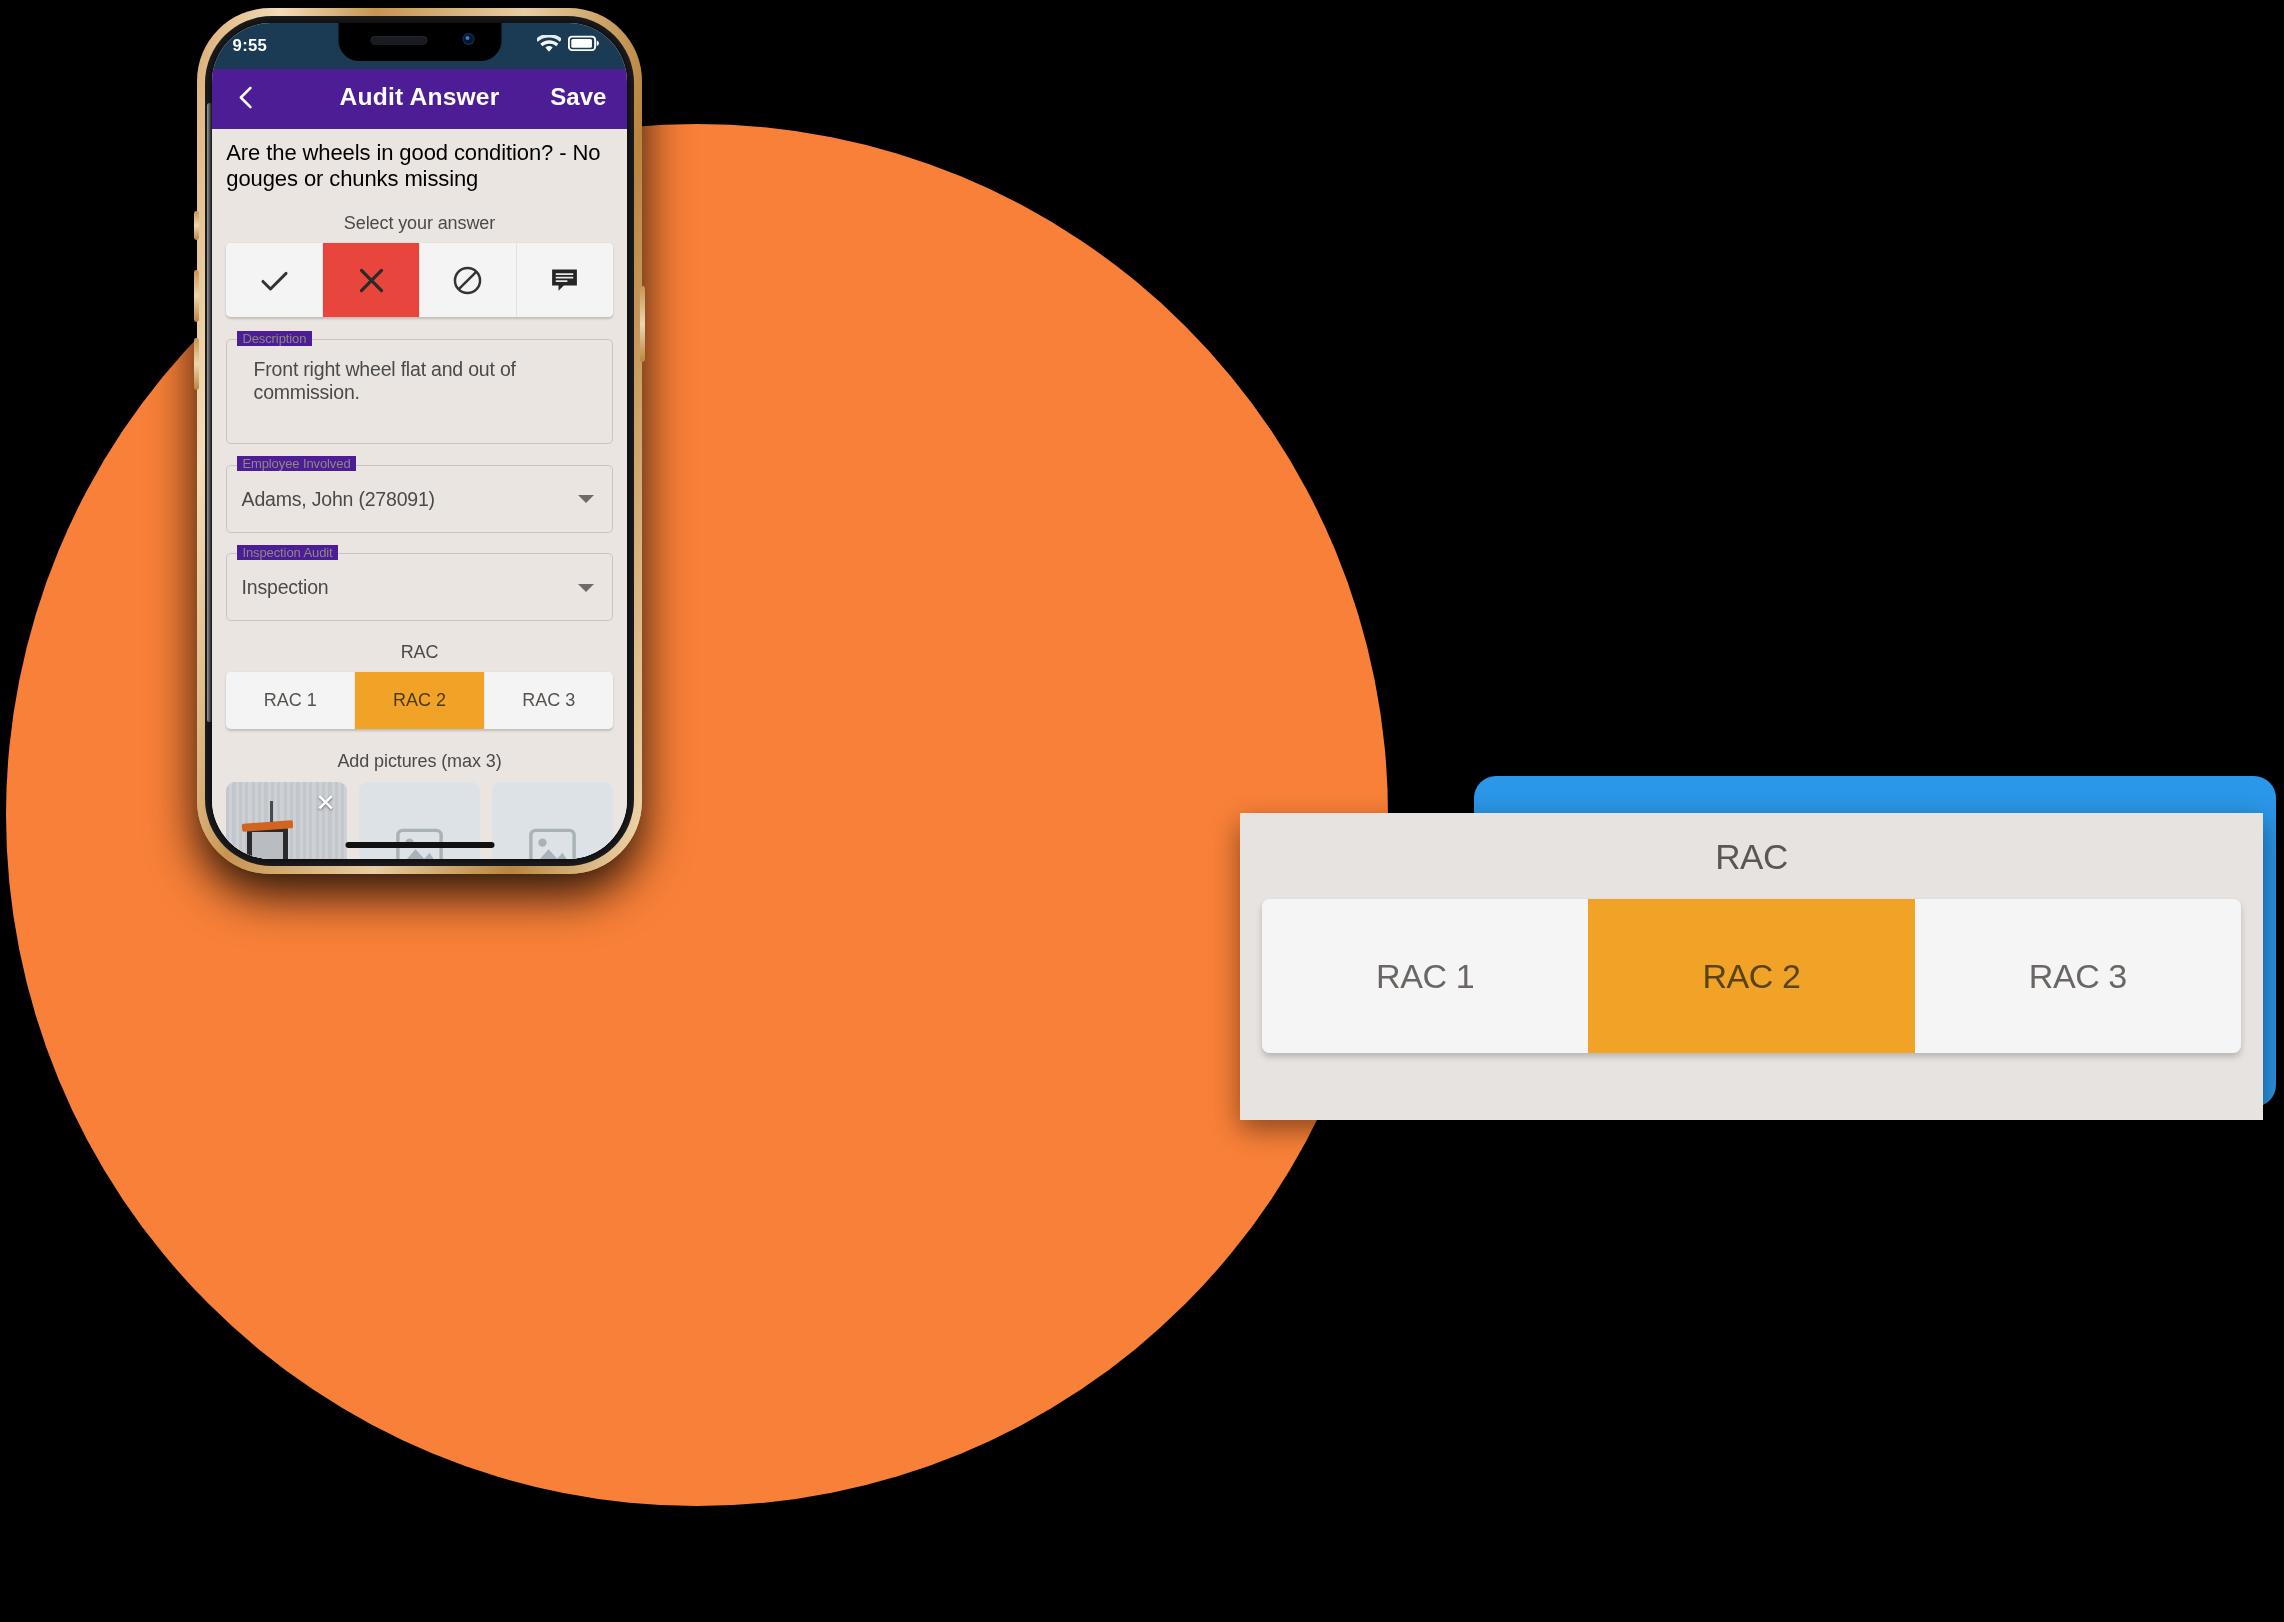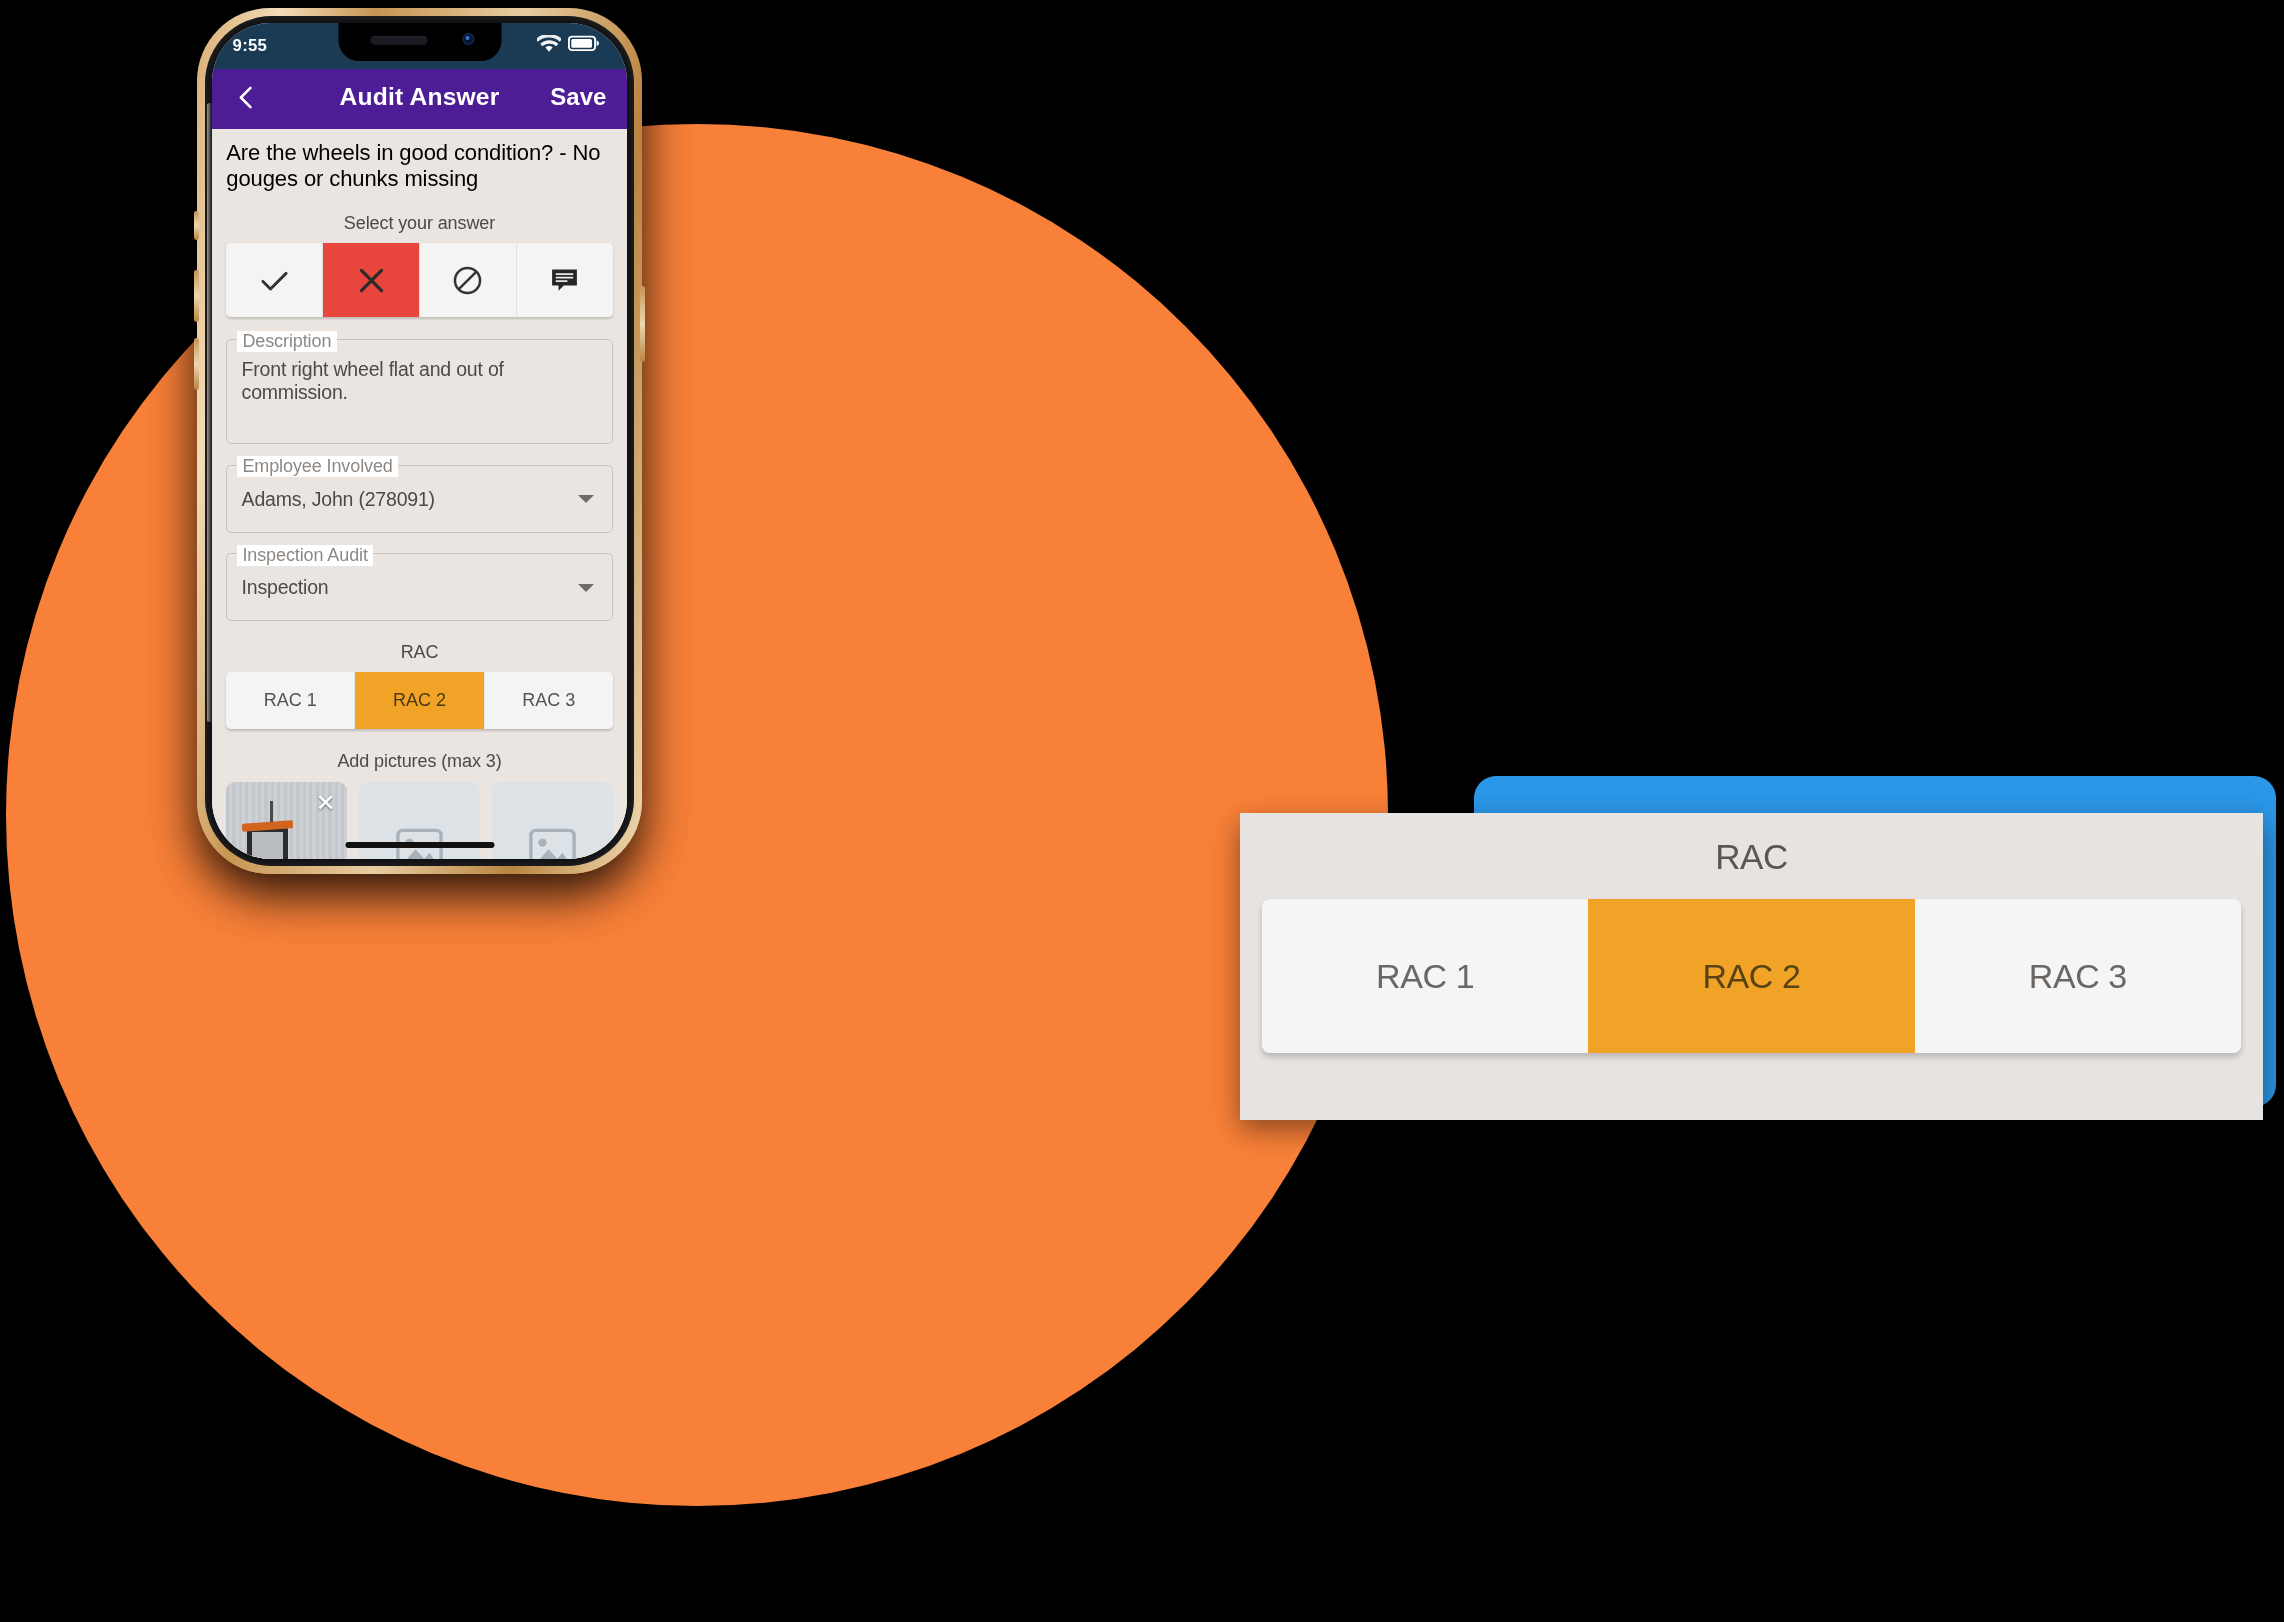--- a/index.html
+++ b/index.html
@@ -115,27 +115,27 @@
   .answer-cell:last-child{ border-right:none; }
   .answer-cell.selected{ background:#E8453C; }
 
   
   .field{
     position:relative; border:0.8px solid #c9c4c0; border-radius:4.8px;
     margin-bottom:20.6px; padding:16px 14.3px 14.3px 14.3px; background:transparent;
   }
   .field-legend{
     position:absolute; top:-9.5px; left:9.5px; padding:0 5.6px;
-    background:#ffffff; font-size:18px; color:#8d8884; letter-spacing:-0.1px;
+    background:#4c1d95; font-size:13px; color:#8d8884; letter-spacing:-0.1px;
   }
   .field-value{
     font-size:19.5px; color:#4a4a4a; line-height:1.2; letter-spacing:-0.2px;
   }
   #description-field{ height:105px; }
-  #description-field .field-value{ padding-top:1.6px; }
+  #description-field .field-value{ padding-top:1.6px;margin-left:12px; }
   .select-field{ height:68px; display:flex; align-items:center; }
   .select-field .field-value{ flex:1; }
   .caret{ width:0;height:0;border-left:8.7px solid transparent;border-right:8.7px solid transparent;border-top:8.7px solid #6f6b68; margin-right:3.2px; }
 
   
   #rac-row{
     display:flex; border-radius:4.8px; overflow:hidden;
     box-shadow:0 1.6px 2.4px rgba(0,0,0,.18); margin-bottom:22px;
   }
   .rac-cell{

